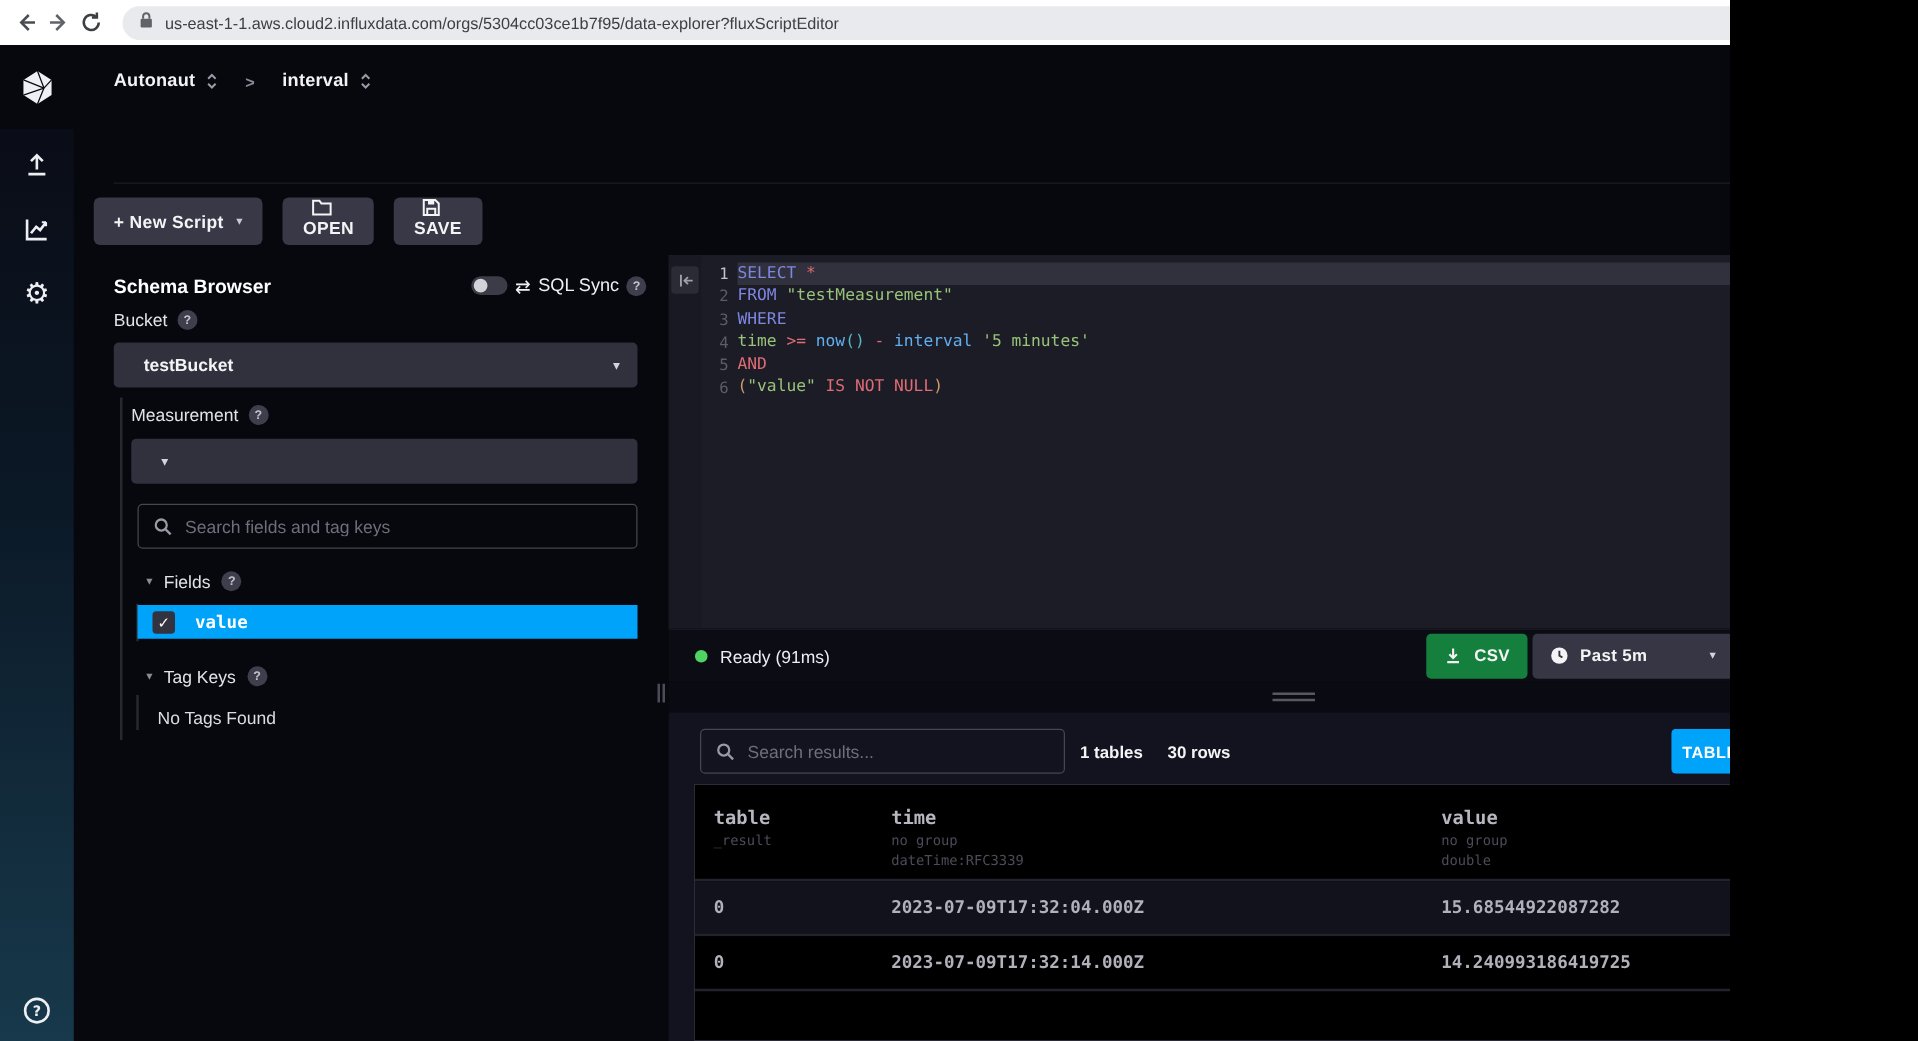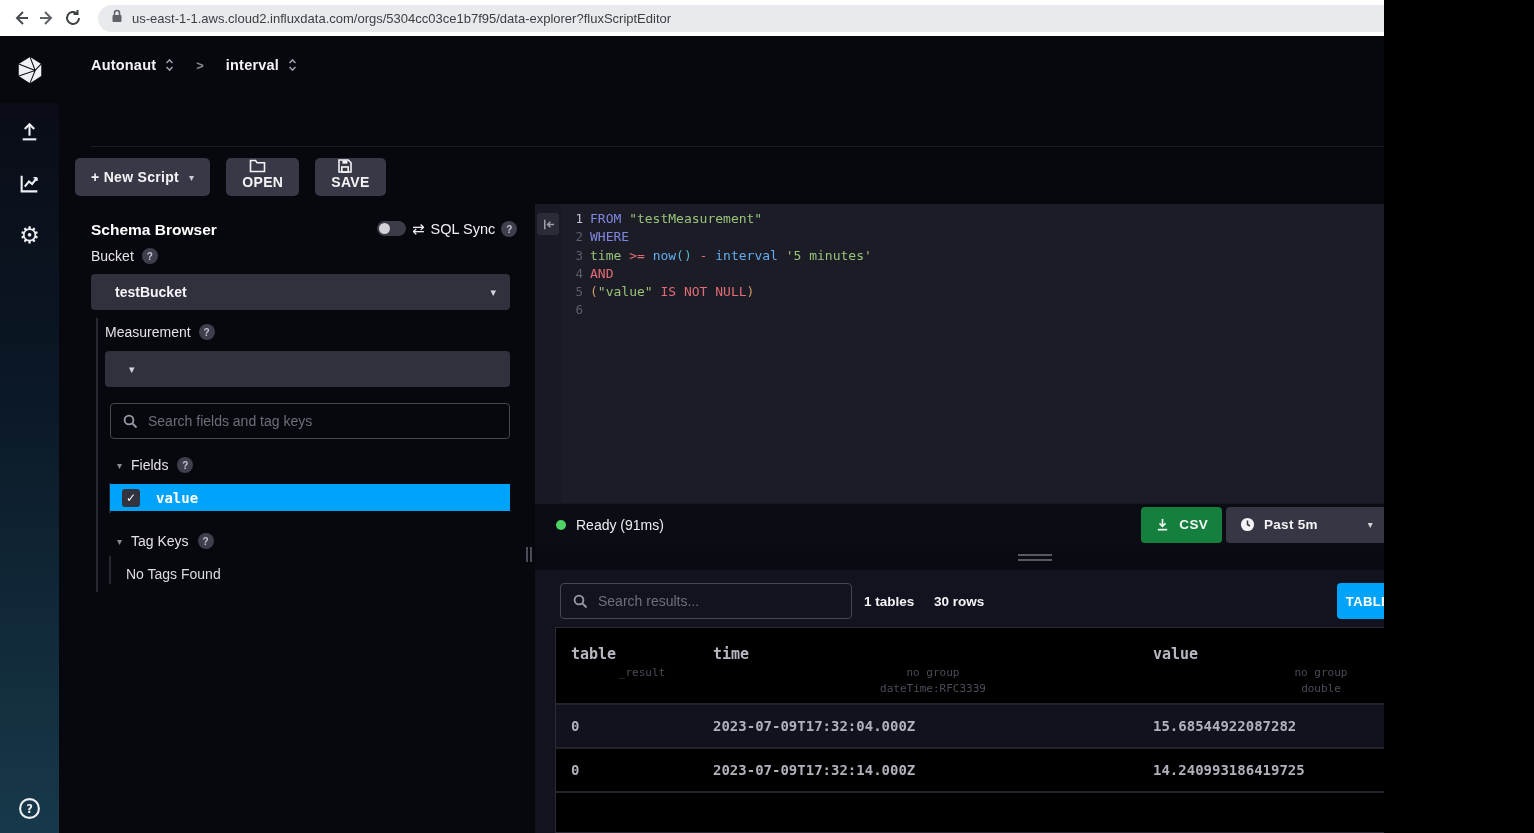--- a/index.html
+++ b/index.html
@@ -127,21 +127,21 @@
   .seg .on { width:62px; background:#00a3fa; color:#fff; }
   .seg .off { width:78px; background:#2d2d38; color:#9a9ca6; }
   .res-scrollbar { position:absolute; right:6px; top:6px; width:4px; height:62px; background:#2c2c38; border-radius:2px; }
 
   .rtable { position:absolute; left:20px; top:57px; width:935px; bottom:0; background:#000;
             border:1px solid #2b2b37; font-family:"DejaVu Sans Mono",monospace; }
   .thead { display:grid; grid-template-columns:157px 440px 1fr; height:77px; border-bottom:2px solid #23232e; }
   .th { padding-top:17px; }
   .th:first-child { padding-left:15px; }
   .th-name { font-size:15px; font-weight:bold; color:#b6b7c1; }
-  .th-meta { font-size:11px; color:#4b4c58; margin-top:4px; line-height:12px;text-align:center; }
+  .th-meta { font-size:11px; color:#4b4c58; margin-top:4px; line-height:12px; }
   .tr { display:grid; grid-template-columns:157px 440px 1fr; height:44px; align-items:center; border-bottom:2px solid #23232e; }
   .tr .td { font-size:14px; font-weight:bold; color:#b0b1bb; }
   .tr .td:first-child { padding-left:15px; }
   .tr.odd { background:#12121d; } .tr.even { background:#000000; }
 </style>
 </head>
 <body>
 
 <div class="screen">
 
@@ -333,20 +333,21 @@
     </div>
     <div class="gutter">
         <div class="ln active">1</div>
         <div class="ln">2</div>
         <div class="ln">3</div>
         <div class="ln">4</div>
         <div class="ln">5</div>
         <div class="ln">6</div>
       </div>
     <div class="codewrap">
+        <div class="code-line active"><span class="tok-kw">SELECT</span><span class="tok-pl"> </span><span class="tok-op">*</span></div>
         <div class="code-line"><span class="tok-kw">FROM</span><span class="tok-pl"> </span><span class="tok-str">"testMeasurement"</span></div>
         <div class="code-line"><span class="tok-kw">WHERE</span></div>
         <div class="code-line"><span class="tok-str">time</span><span class="tok-pl"> </span><span class="tok-op">&gt;=</span><span class="tok-pl"> </span><span class="tok-fn">now</span><span class="tok-cy">()</span><span class="tok-pl"> </span><span class="tok-op">-</span><span class="tok-pl"> </span><span class="tok-fn">interval</span><span class="tok-pl"> </span><span class="tok-str">'5 minutes'</span></div>
         <div class="code-line"><span class="tok-op">AND</span></div>
         <div class="code-line"><span class="tok-gd">(</span><span class="tok-str">"value"</span><span class="tok-pl"> </span><span class="tok-op">IS NOT NULL</span><span class="tok-gd">)</span></div>
       </div>
     <div class="minimap">
         <div class="mini-row">
           <i style="width: 9.6px; background: rgb(126, 135, 224);"></i>
           <i style="width: 2px; background: transparent;"></i>

